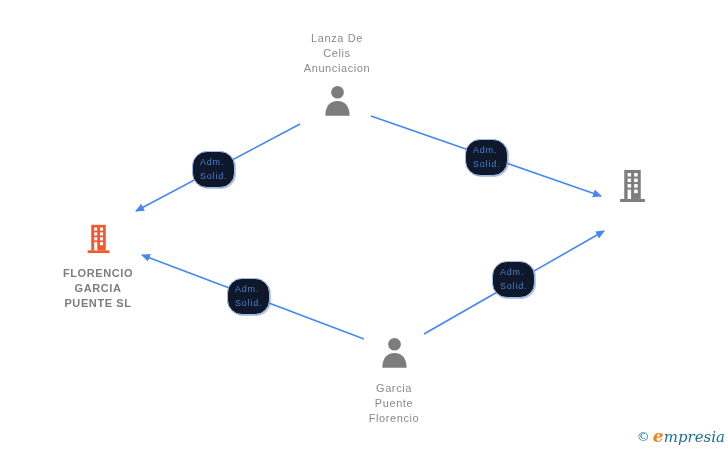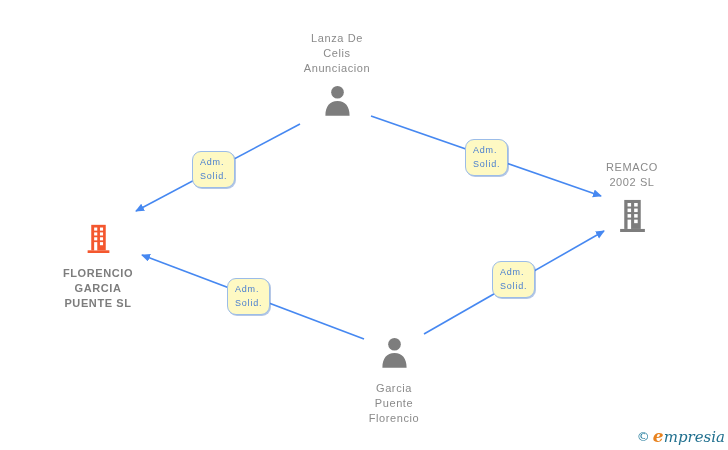--- a/index.html
+++ b/index.html
@@ -32,23 +32,23 @@
     letter-spacing: 0.6px;
     white-space: pre-line;
   }
   .node-label.bold {
     font-weight: bold;
     color: #7d7d7d;
   }
   .node .gap { height: 9px; }
   .edge-label {
     position: absolute;
-    background: #fef9c3;
+    background: #0f172a;
     border: 1px solid #9bbce8;
-    border-radius: 9px;
+    border-radius: 15px;
     box-shadow: 1px 1px 0 rgba(90, 130, 200, 0.45);
     padding: 3px 7px 4px 7px;
     font-size: 9px;
     line-height: 14px;
     letter-spacing: 0.8px;
     color: #4a7fd0;
     white-space: pre-line;
     text-align: left;
     cursor: pointer;
   }
@@ -125,22 +125,20 @@
         <rect x="8.8" y="17.5" width="3" height="7.9" fill="#ffffff"></rect>
       </svg>
     </span>
     <div class="gap"></div>
     <div class="node-label bold">FLORENCIO
 GARCIA
 PUENTE SL</div>
   </div>
 
   <div class="node" style="left:586px; top:160px; width:92px;">
-    <div class="node-label">REMACO
-2002 SL</div>
     <div class="gap"></div>
     <span>
       <svg width="31" height="33" viewBox="0 0 26 28">
         <rect x="2.5" y="25.4" width="21" height="2.6" fill="#7d7d7d"></rect>
         <rect x="6" y="0.8" width="14" height="24.6" fill="#7d7d7d"></rect>
         <rect x="8.8" y="3.4" width="3" height="3" fill="#ffffff"></rect>
         <rect x="14.4" y="3.4" width="3" height="3" fill="#ffffff"></rect>
         <rect x="8.8" y="8.1" width="3" height="3" fill="#ffffff"></rect>
         <rect x="14.4" y="8.1" width="3" height="3" fill="#ffffff"></rect>
         <rect x="8.8" y="12.8" width="3" height="3" fill="#ffffff"></rect>

